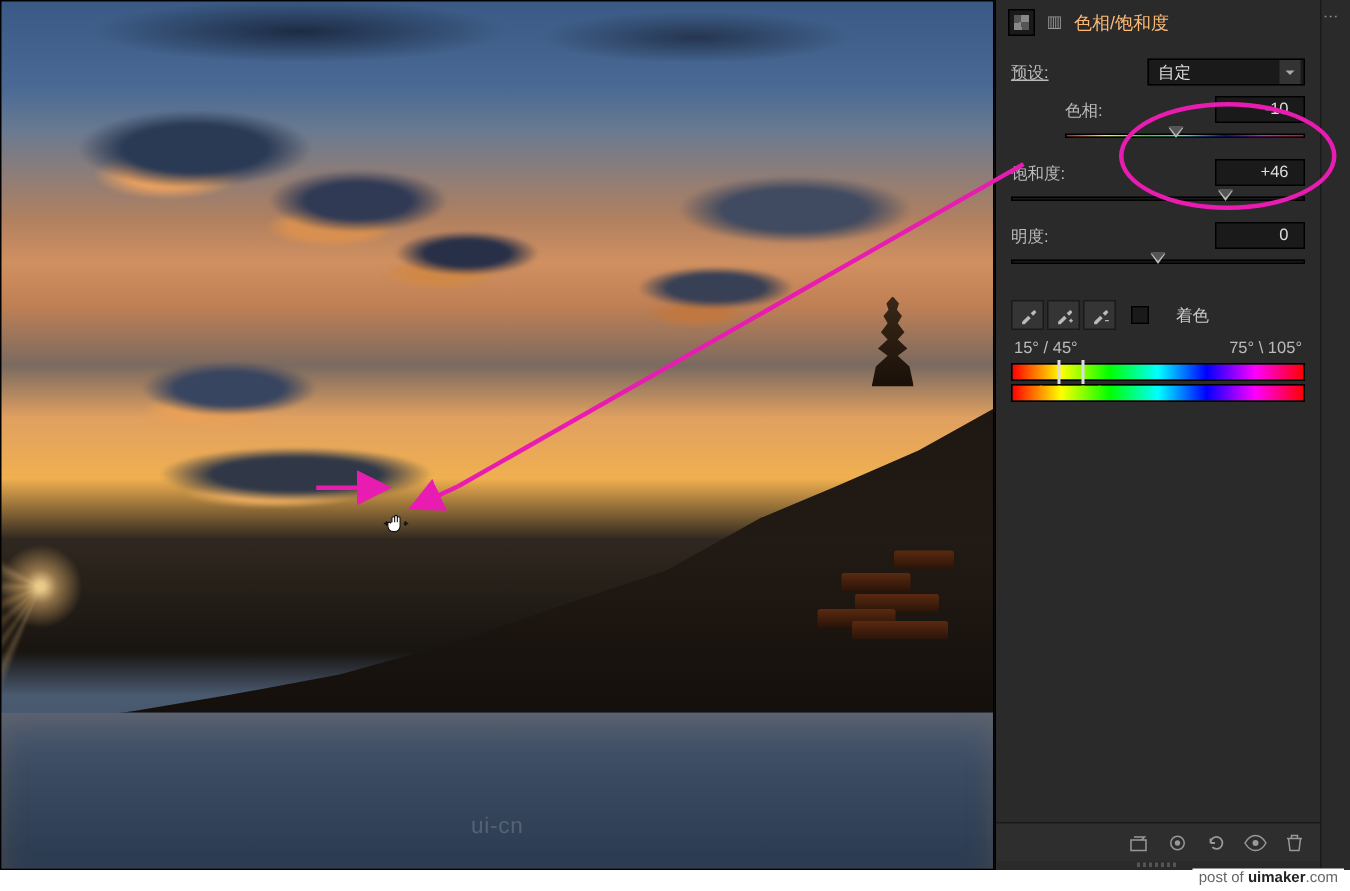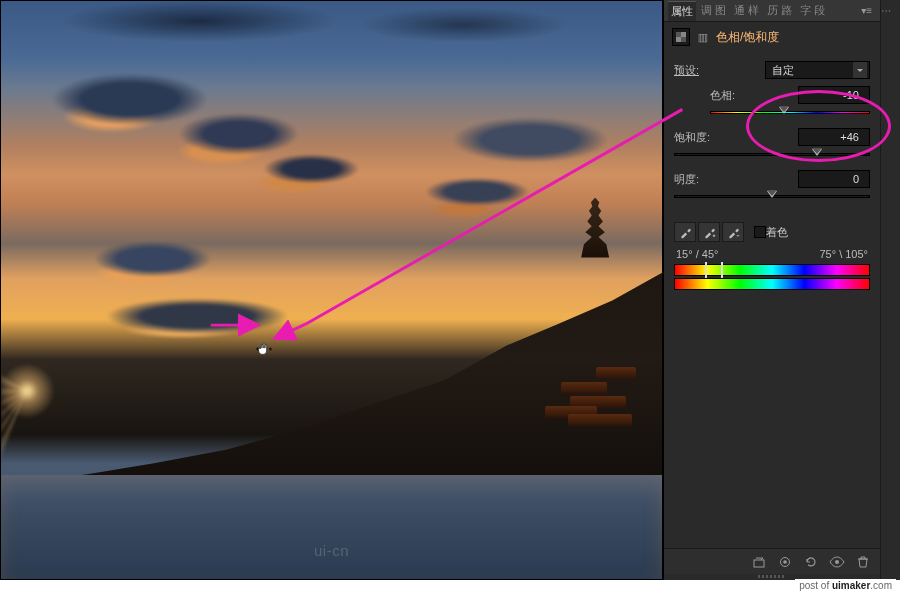--- a/index.html
+++ b/index.html
@@ -87,32 +87,32 @@
   .sel-caret::after{content:""; border:3px solid transparent; border-top-color:#aaa; margin-top:3px;}
   .hand-btn { width: 22px; height:22px; background:#353535; border:1px solid #1a1a1a; margin-right:4px; display:flex; align-items:center; justify-content:center; cursor:pointer;}
   .hand-btn svg{width:14px;height:14px;}
 
   .num { justify-content:flex-end; padding-right:10px;}
   .num input { background:transparent; border:0; color:#ddd; width:100%; text-align:right; font-size:11px; outline:none;}
 
   .slider-wrap { margin: 2px 0 10px 0;}
   .slider-label-row { display:flex; align-items:center;}
   .slider-label-row label { width: 52px; color:#bbb; font-size:11px;}
-  .slider-label-row .num { width: 72px; flex:none; margin-left:auto;justify-content:flex-end;}
+  .slider-label-row .num { width: 60px; flex:none; margin-left:auto;justify-content:flex-end;}
   .track { height: 10px; margin-top:4px; position:relative;}
   .track .bar { position:absolute; left:0; right:0; top:3px; height:3px; background:#1a1a1a; border:1px solid #000;}
   .track.hue .bar { background: linear-gradient(to right, red, yellow, lime, cyan, blue, magenta, red);}
   .track .thumb { position:absolute; top:-1px; width:10px; height:12px; transform:translateX(-50%); cursor:pointer;}
   .track .thumb::before { content:""; position:absolute; left:0; top:0; border:5px solid transparent; border-top:7px solid #bbb;}
   .track .thumb::after { content:""; position:absolute; left:0; top:0; border:5px solid transparent; border-top:6px solid #555; transform:translateY(-1px);}
 
   .eyedroppers { display:flex; align-items:center; gap:2px; padding: 4px 10px;}
   .eye { width:22px; height:20px; background:#353535; border:1px solid #1a1a1a; display:flex; align-items:center; justify-content:center; color:#bbb; cursor:pointer;}
   .eye svg{width:13px;height:13px;}
-  .chk { margin-left: 8px; display:flex; align-items:center; gap:0;}
+  .chk { margin-left: 8px; display:flex; align-items:center; gap:18px;}
   .chk-box { width:12px; height:12px; background:#1a1a1a; border:1px solid #000; cursor:pointer;}
 
   .range-readout { display:flex; justify-content:space-between; padding: 2px 12px; color:#bbb; font-size:11px;}
   .spectrum { margin: 2px 10px 6px 10px;}
   .spec-bar { height: 12px; background: linear-gradient(to right, red, yellow, lime, cyan, blue, magenta, red); border:1px solid #000; position:relative; margin-bottom:2px;}
   .spec-bar.top .m { position:absolute; top:-3px; width:8px; height:18px; transform:translateX(-50%);}
   .spec-bar.top .m.bar::after{content:"";position:absolute;left:3px;top:0;width:2px;height:18px;background:#ddd;}
   .spec-bar.top .m.tri::after{content:"";position:absolute;left:0;top:12px;border:4px solid transparent;border-bottom:5px solid #ccc;}
 
   .panel-spacer { flex:1; }
@@ -167,28 +167,20 @@
     <line x1="302" y1="332" x2="272" y2="346" stroke="#e81cb0" stroke-width="3" marker-end="url(#ah)"></line>
     <line x1="302" y1="332" x2="688" y2="112" stroke="#e81cb0" stroke-width="3"></line>
   </svg>
 
   <div class="panel-col">
     <div class="panel-titletab">
         <div class="dots">⋮</div>
       </div>
     <div class="panel-inner">
 
-    <div class="panel-tabs">
-      <span class="ptab active">属性</span>
-      <span class="ptab">调 图</span>
-      <span class="ptab">通 样</span>
-      <span class="ptab">历 路</span>
-      <span class="ptab">字 段</span>
-      <span class="flyout">▾≡</span>
-    </div>
 
     <div class="adj-header">
       <div class="adj-icon"></div>
       <div class="adj-chain">▥</div>
       <div class="adj-title">色相/饱和度</div>
     </div>
 
     <div class="form">
       <div class="row">
         <label>预设:</label>

